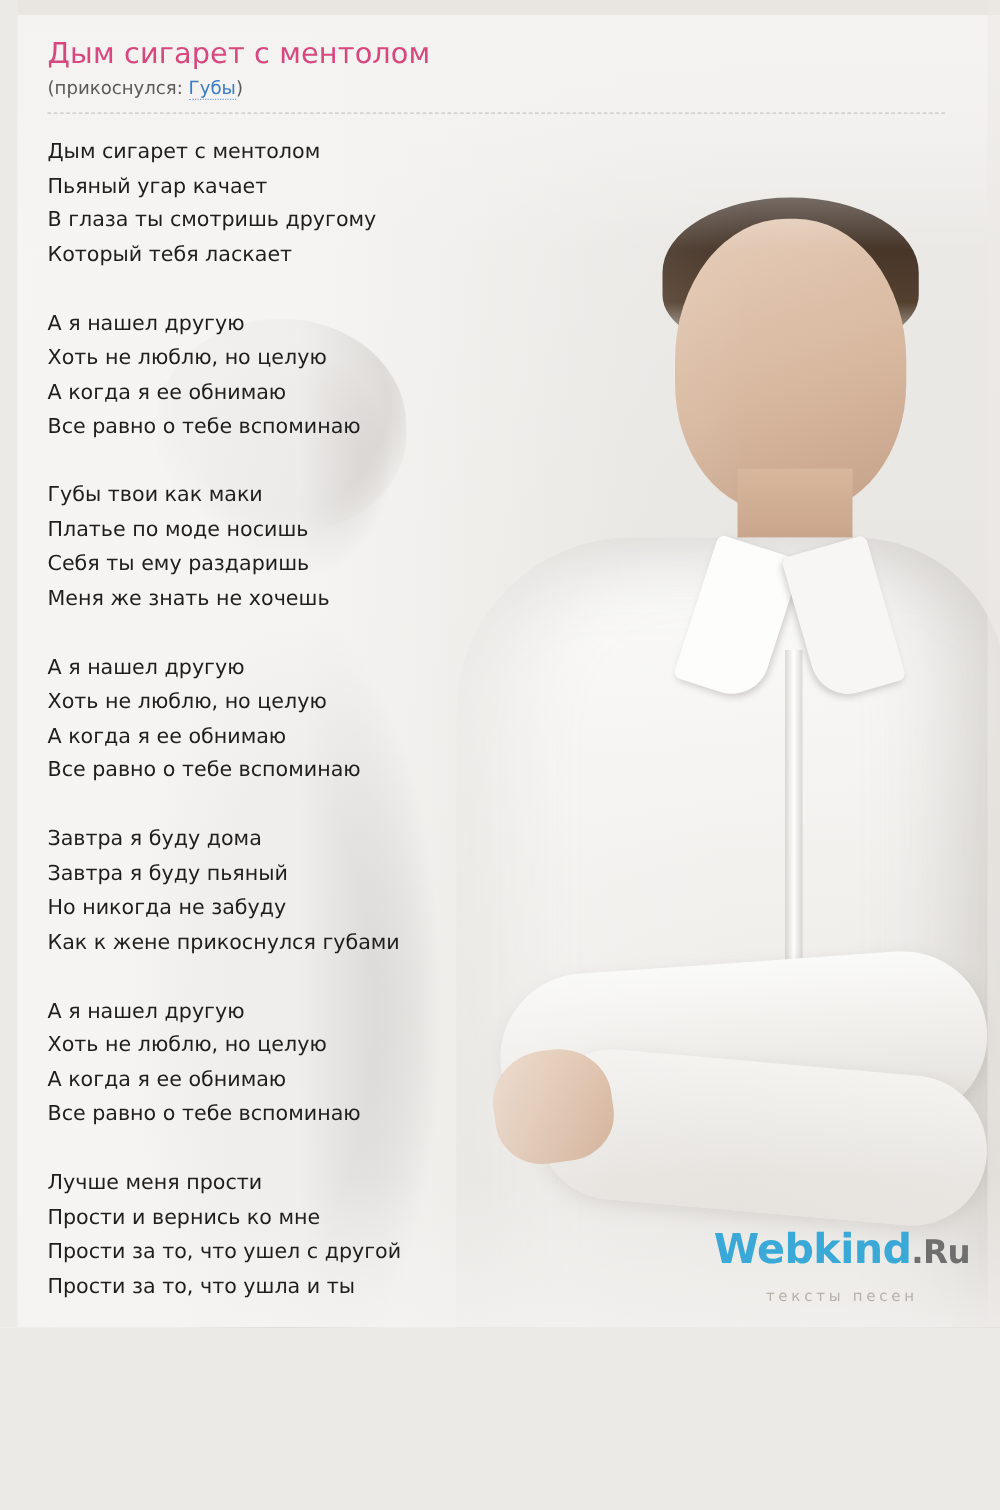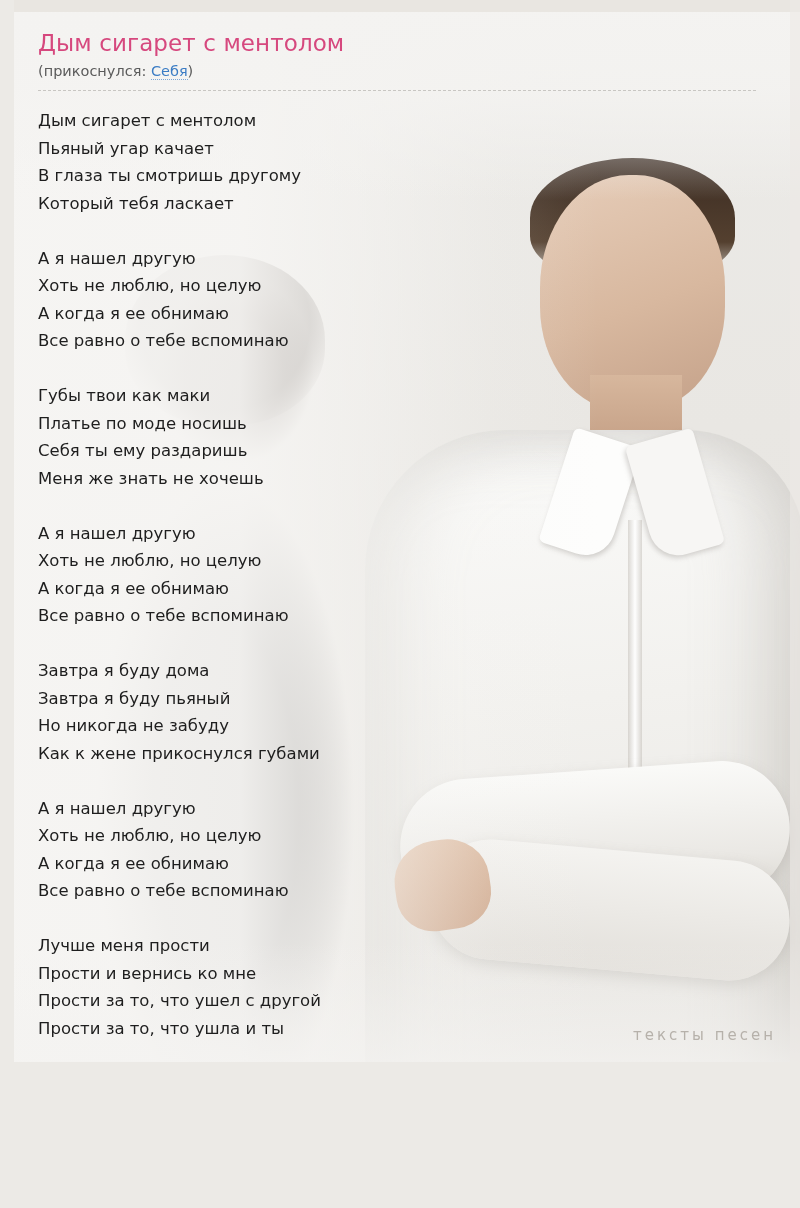--- a/index.html
+++ b/index.html
@@ -246,24 +246,24 @@
   }
   .wm-main {
     font-size: 33px;
     font-weight: bold;
     letter-spacing: -.5px;
     line-height: 1;
   }
   .wm-web { color: #3aa9d8; }
   .wm-ru { color: #6f6f6f; font-size: 26px; }
   .wm-sub {
-    font-size: 15px;
+    font-size: 12px;
     color: #b6b1aa;
     letter-spacing: 3px;
-    margin-top: 5px;
+    margin-top: 15px;
   }
 </style>
 </head>
 <body>
 
 <div class="page">
 
   <div class="photo-layer">
     <div class="photo-bg"></div>
     <div class="fig-back"></div>
@@ -284,21 +284,21 @@
     <div class="top-fade"></div>
     <div class="bottom-fade"></div>
   </div>
 
   <div class="edge-top"></div>
   <div class="edge-left"></div>
   <div class="edge-right"></div>
 
   <div class="content">
     <h1 class="song-title">Дым сигарет с ментолом</h1>
-    <div class="artist-line"><span>(прикоснулся: </span><a class="artist-link" href="#">Себя</a><span>)</span></div>
+    <div class="artist-line"><span>(прикоснулся: </span><a class="artist-link" href="#">Губы</a><span>)</span></div>
     <div class="lyrics">Дым сигарет с ментолом
 Пьяный угар качает
 В глаза ты смотришь другому
 Который тебя ласкает
 
 А я нашел другую
 Хоть не люблю, но целую
 А когда я ее обнимаю
 Все равно о тебе вспоминаю
 
@@ -332,16 +332,17 @@
 А когда я ее обнимаю
 Все равно о тебе вспоминаю
 
 А я нашел другую
 Хоть не люблю, но целую
 А когда я ее обнимаю
 Все равно о тебе вспоминаю</div>
   </div>
 
   <div class="watermark">
+    <div class="wm-main"><span class="wm-web">Webkind</span><span class="wm-ru">.Ru</span></div>
     <div class="wm-sub">тексты песен</div>
   </div>
 
 </div>
 
 </body></html>

